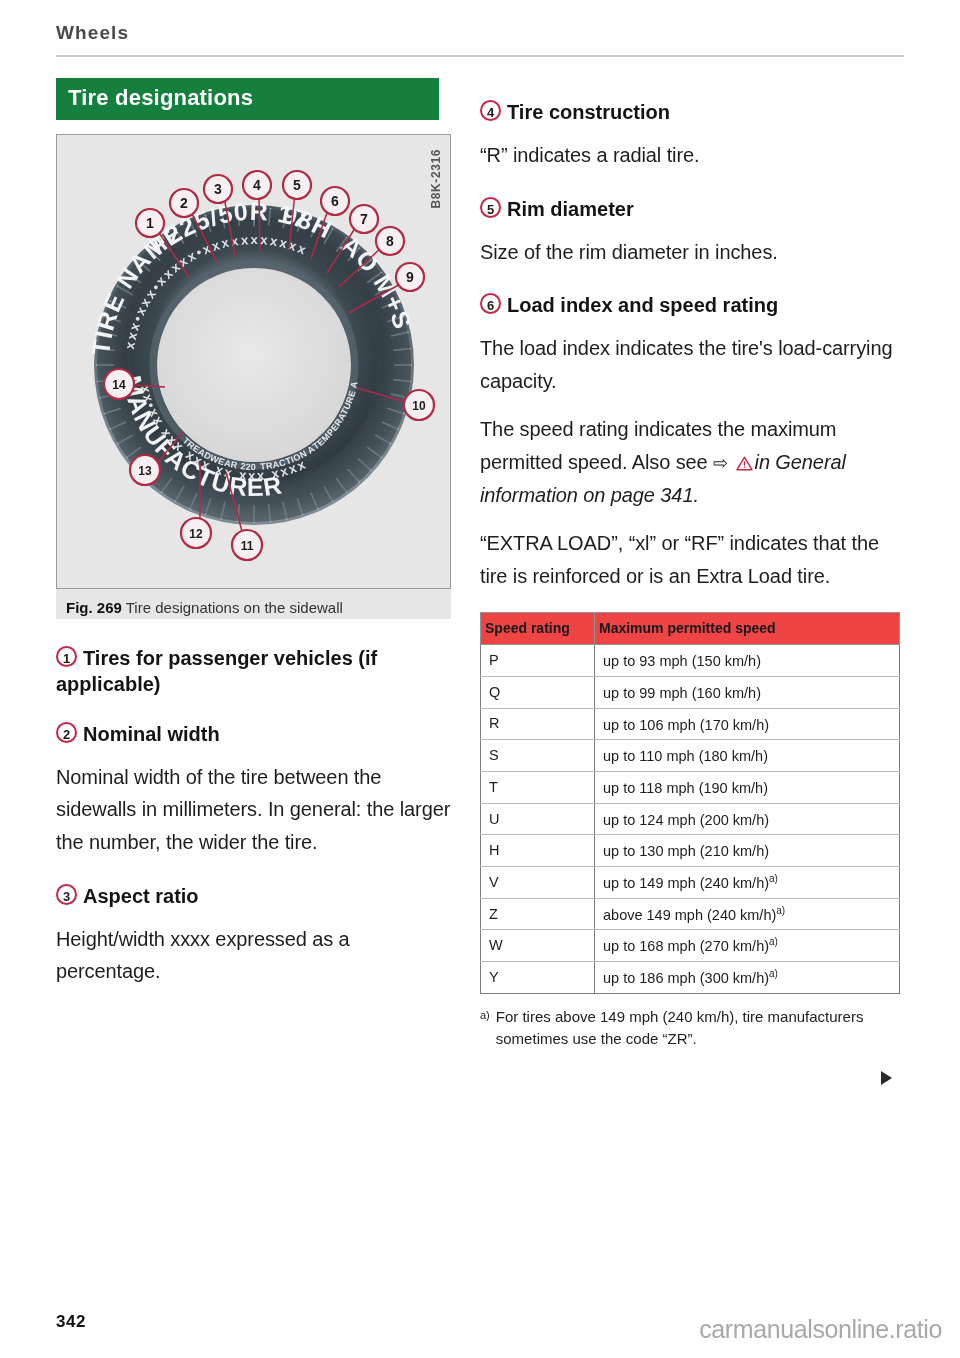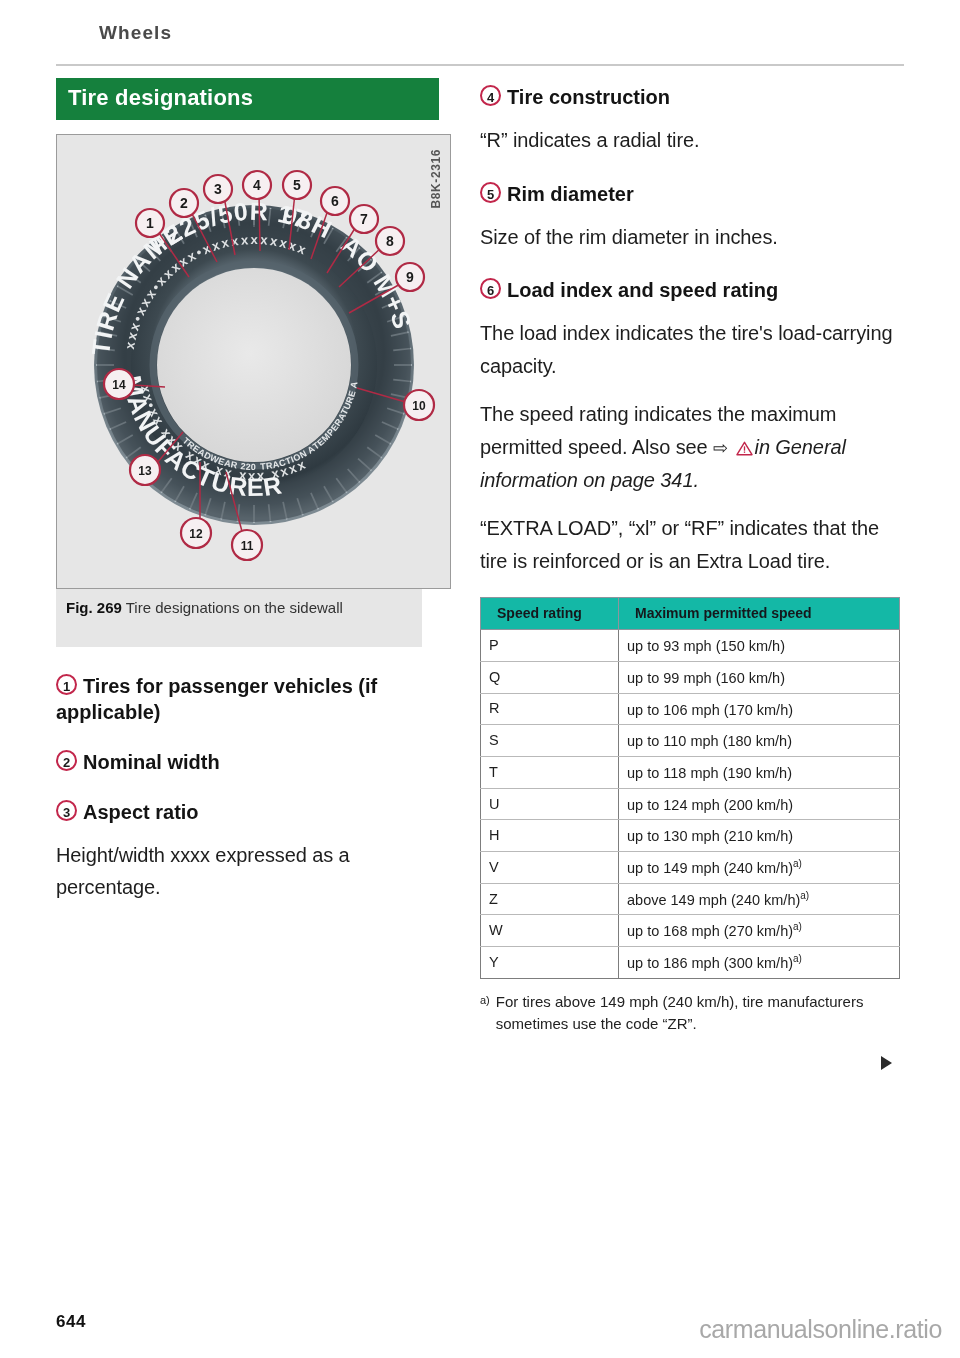--- a/index.html
+++ b/index.html
@@ -21,22 +21,21 @@
     position: absolute;
     left: 56px;
     top: 22px;
     width: 848px;
   }
   .page-header .header-title {
     font-size: 19px;
     font-weight: 700;
     letter-spacing: 1.1px;
     color: #4a4a4a;
-    padding-bottom: 20px;
-    margin-left: 43px;
+    padding-bottom: 11px;
   }
   .page-header .header-rule {
     height: 2px;
     background: #c9c9c9;
     width: 100%;
   }
 
   
   .columns {
     position: absolute;
@@ -86,24 +85,24 @@
     color: #555;
     writing-mode: vertical-rl;
     text-orientation: mixed;
     transform: rotate(180deg);
     background: #e6e6e6;
     padding: 2px 1px;
   }
   .fig-svg { display:block; }
 
   .fig-caption {
-    width: 366px;
+    width: 395px;
     box-sizing: border-box;
     background: #e6e6e6;
-    padding: 8px 10px 28px 10px;
+    padding: 8px 10px 0 10px;
     font-size: 15px;
     line-height: 1.45;
     color: #333;
   }
   .fig-caption b { color: #111; }
 
   
   .sub-head {
     font-size: 20px;
     font-weight: 700;
@@ -145,25 +144,25 @@
   .ref-arrow { font-size: 18px; }
 
   
   table.speed {
     border-collapse: collapse;
     width: 420px;
     margin-top: 6px;
     font-size: 14px;
   }
   table.speed th {
-    background: #14b8a6;
+    background: #ef4444;
     color: #15181c;
     font-weight: 700;
     text-align: left;
-    padding: 6px 16px;
+    padding: 6px 4px;
     border: 1px solid #8d959d;
     font-size: 14px;
     line-height: 1.35;
     vertical-align: top;
   }
   table.speed th.c1 { width: 105px; }
   table.speed td {
     padding: 5px 8px;
     border: 1px solid #b9b9b9;
     border-left: 1px solid #7d7d7d;
@@ -572,30 +571,31 @@
       <span>Tire designations on the sidewall</span>
     </div>
 
     <div class="sub-head first">
       <span class="circ">1</span><span>Tires for passenger vehicles (if applicable)</span>
     </div>
 
     <div class="sub-head">
       <span class="circ">2</span><span>Nominal width</span>
     </div>
+    <p class="body">Nominal width of the tire between the sidewalls in millimeters. In general: the larger the number, the wider the tire.</p>
 
     <div class="sub-head">
       <span class="circ">3</span><span>Aspect ratio</span>
     </div>
     <p class="body">Height/width xxxx expressed as a percentage.</p>
   </div>
 
   <div class="col col-right">
 
-    <div class="sub-head first" style="margin-top:6px">
+    <div class="sub-head first" style="margin-top:21px">
       <span class="circ">4</span><span>Tire construction</span>
     </div>
     <p class="body">“R” indicates a radial tire.</p>
 
     <div class="sub-head">
       <span class="circ">5</span><span>Rim diameter</span>
     </div>
     <p class="body">Size of the rim diameter in inches.</p>
 
     <div class="sub-head">
@@ -667,14 +667,14 @@
     </table>
 
     <div class="footnote">
       <div class="marker">a)</div>
       <div class="ftext">For tires above 149 mph (240 km/h), tire manufacturers sometimes use the code “ZR”.</div>
       <div class="cont-arrow"></div>
     </div>
   </div>
 </div>
 
-<div class="page-number">644</div>
+<div class="page-number">342</div>
 <div class="watermark">carmanualsonline.ratio</div>
 
 </body></html>

